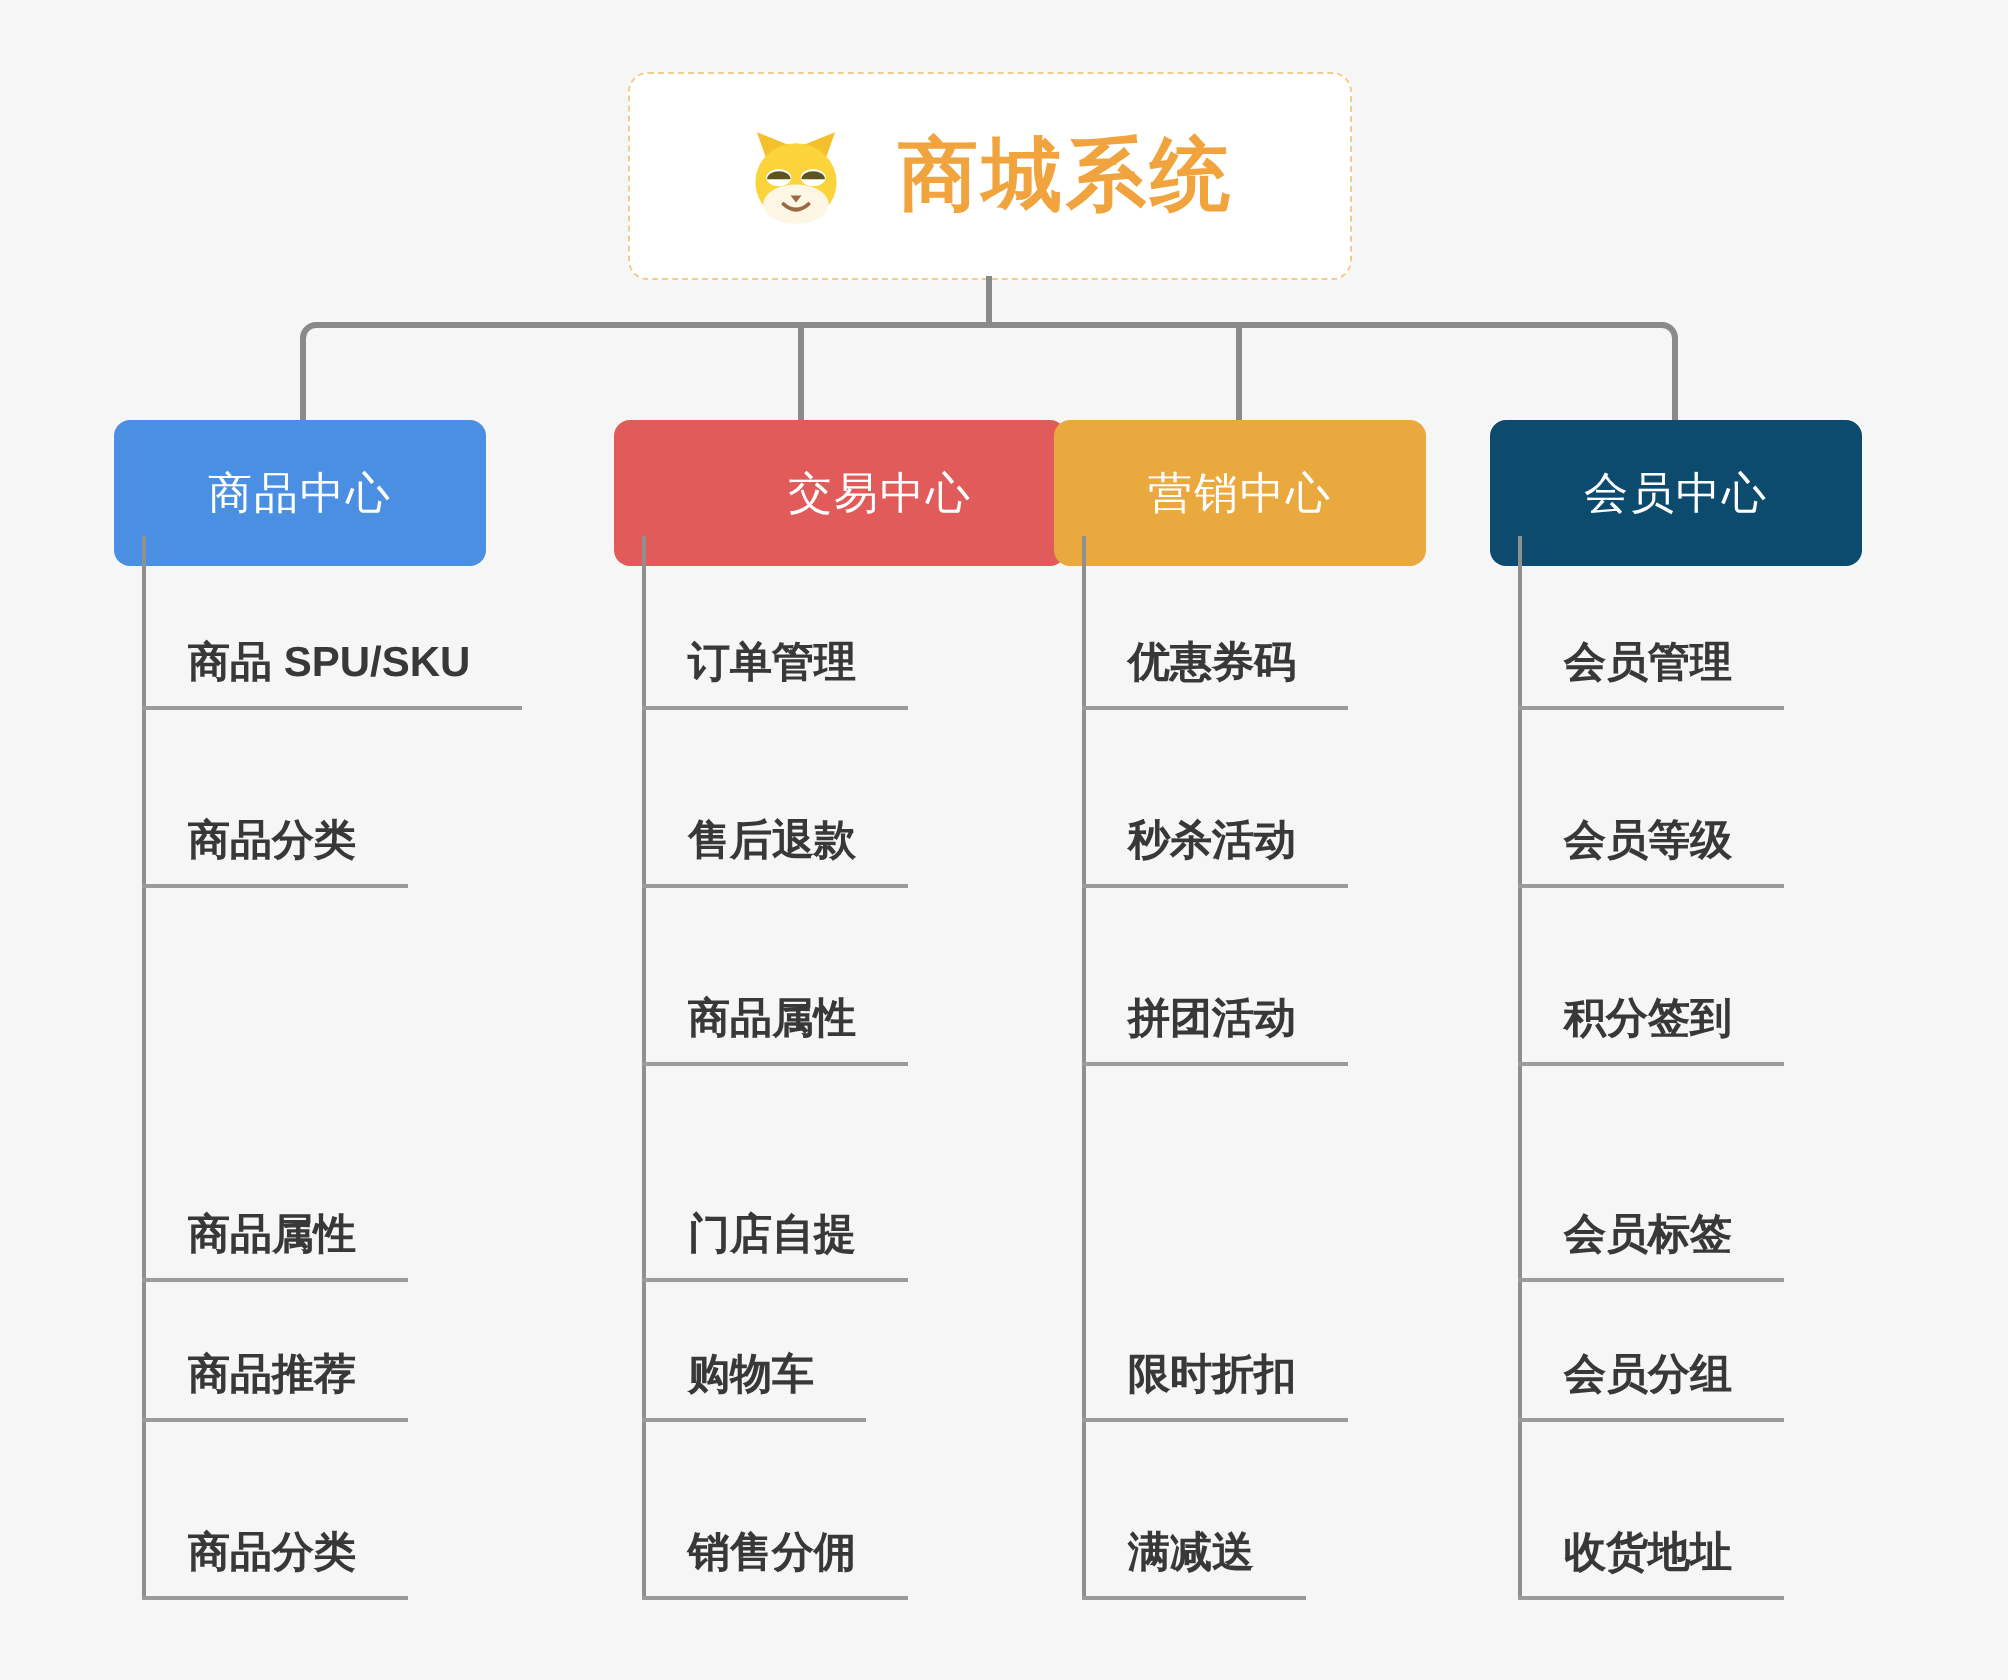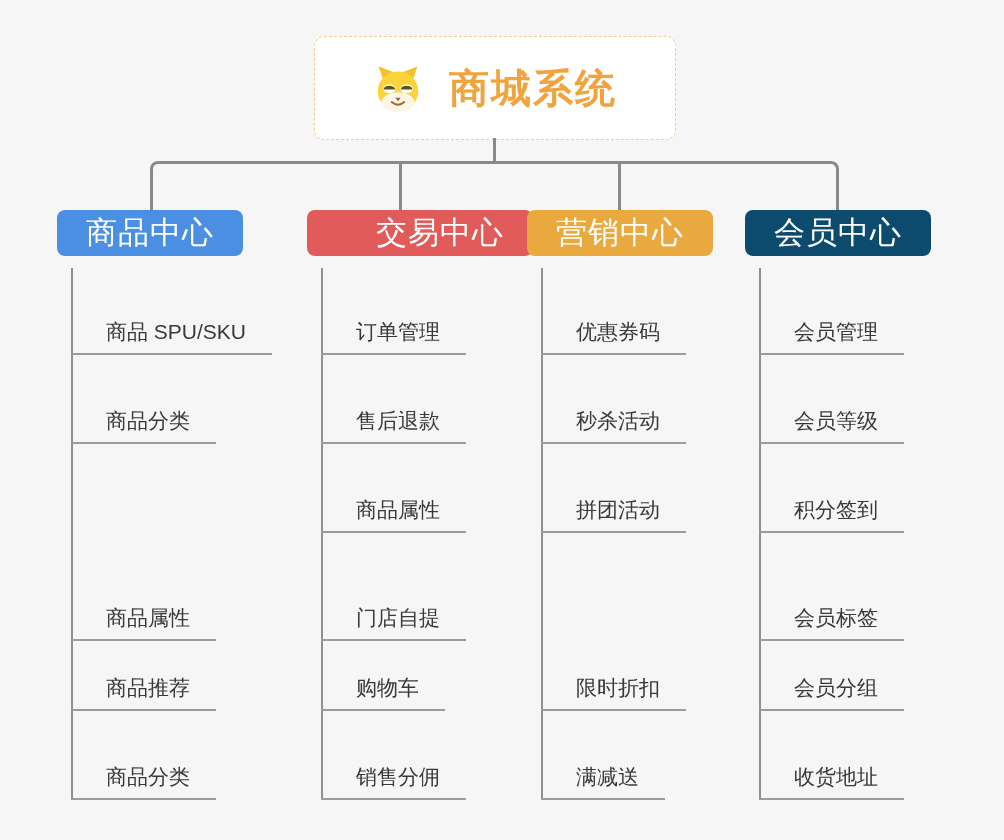--- a/index.html
+++ b/index.html
@@ -43,43 +43,44 @@
   .drop-c { left:618px; top:161px; width:3px; height:49px; }
 
   
   .branch { position:absolute; top:210px; width:200px; height:600px; }
   .branch.b0 { left:57px;  }
   .branch.b1 { left:307px; }
   .branch.b2 { left:527px; }
   .branch.b3 { left:745px; }
 
   .branch-box {
-    position:absolute; left:0; top:0; width:186px; height:46px;
+    position:absolute; left:0; top:0; width:186px; height:73px;
     border-radius:8px;
     display:flex; align-items:center; justify-content:center;
-    color:#ffffff; font-size:31px; letter-spacing:1px;
+    color:#ffffff; font-size:22px; letter-spacing:1px;
   }
   .b0 .branch-box { background:#4b8fe2; }
   .b1 .branch-box { background:#e25b5b;padding-left:40px; }
   .b2 .branch-box { background:#eaa93e; }
   .b3 .branch-box { background:#0c4a6e; }
 
   .trunk {
     position:absolute; left:14px; top:58px; width:2px; height:532px;
     background:#8f8f8f;
   }
 
   .item {
     position:absolute; left:14px;
     line-height:30px;
-    padding:0 26px 6px 35px;
+    padding:0 26px 6px 23px;
     border-bottom:2px solid #9b9b9b;
     font-size:21px;
     color:#383838;
     white-space:nowrap;
+    font-weight:bold;
   }
   .item.i0 { top:107px; }
   .item.i1 { top:196px; }
   .item.i2 { top:285px; }
   .item.i3 { top:374px;margin-top:19px; }
   .item.i4 { top:463px; }
   .item.i5 { top:552px; }
 </style>
 </head>
 <body>

